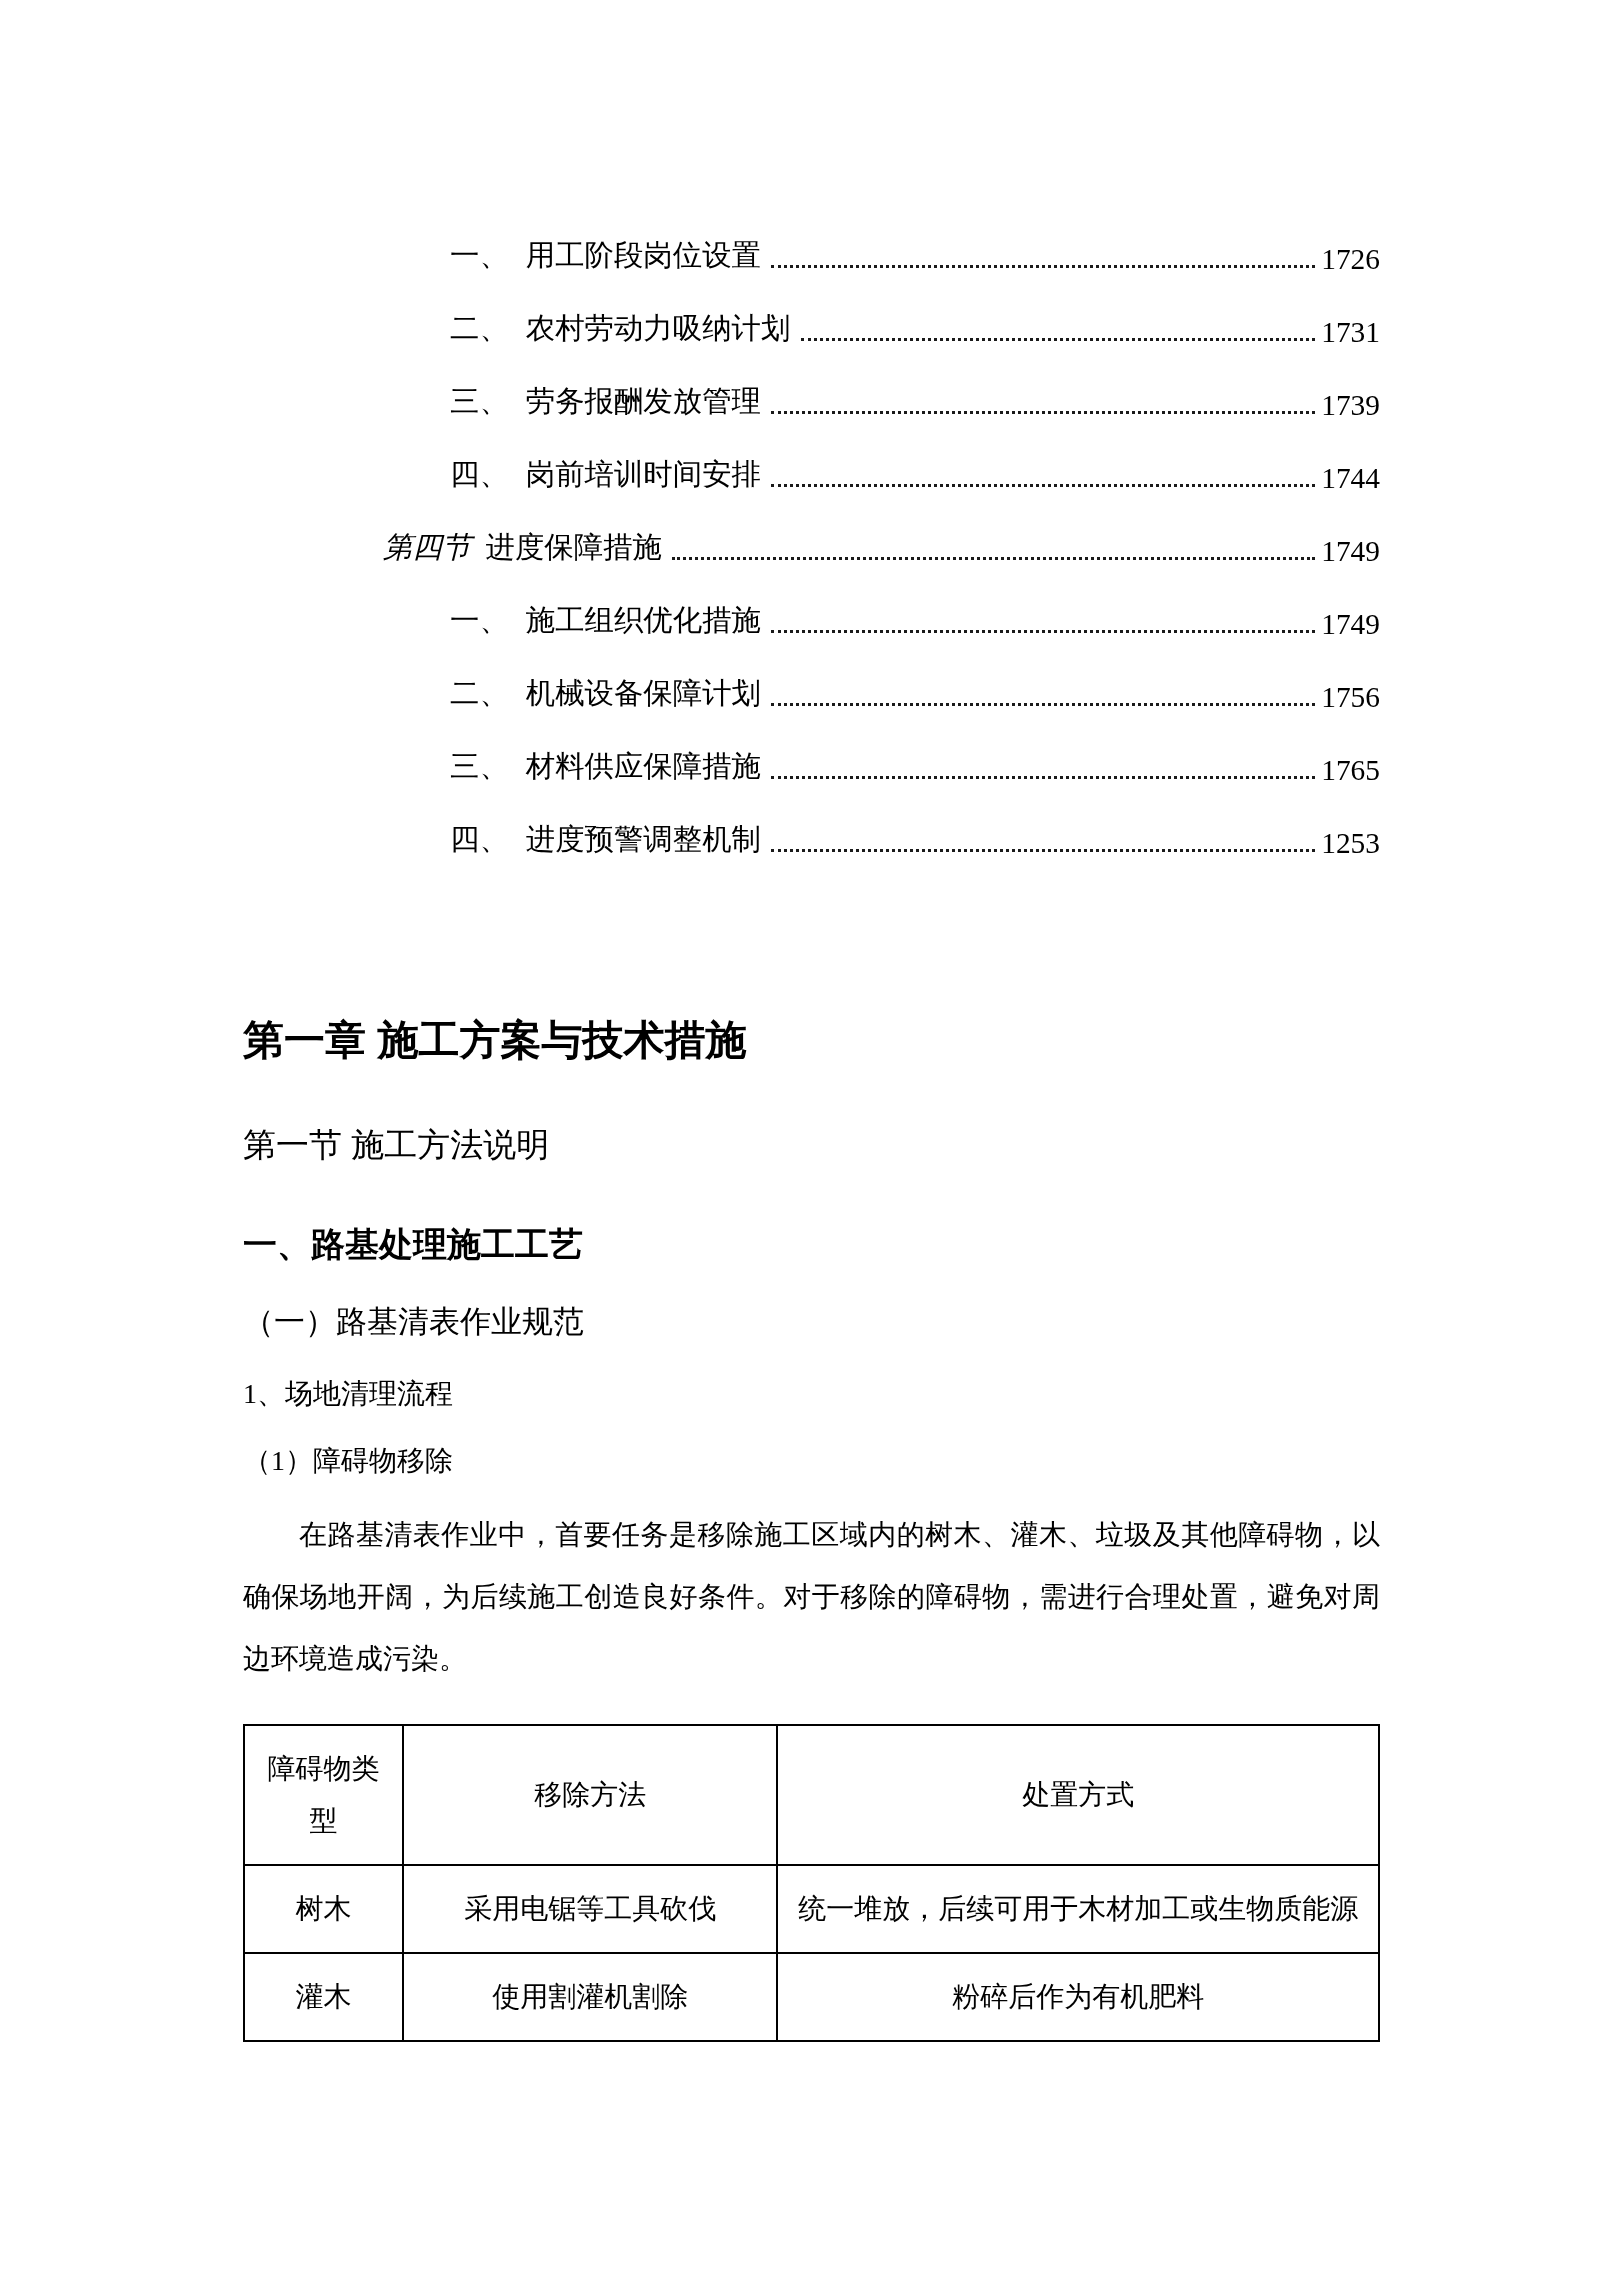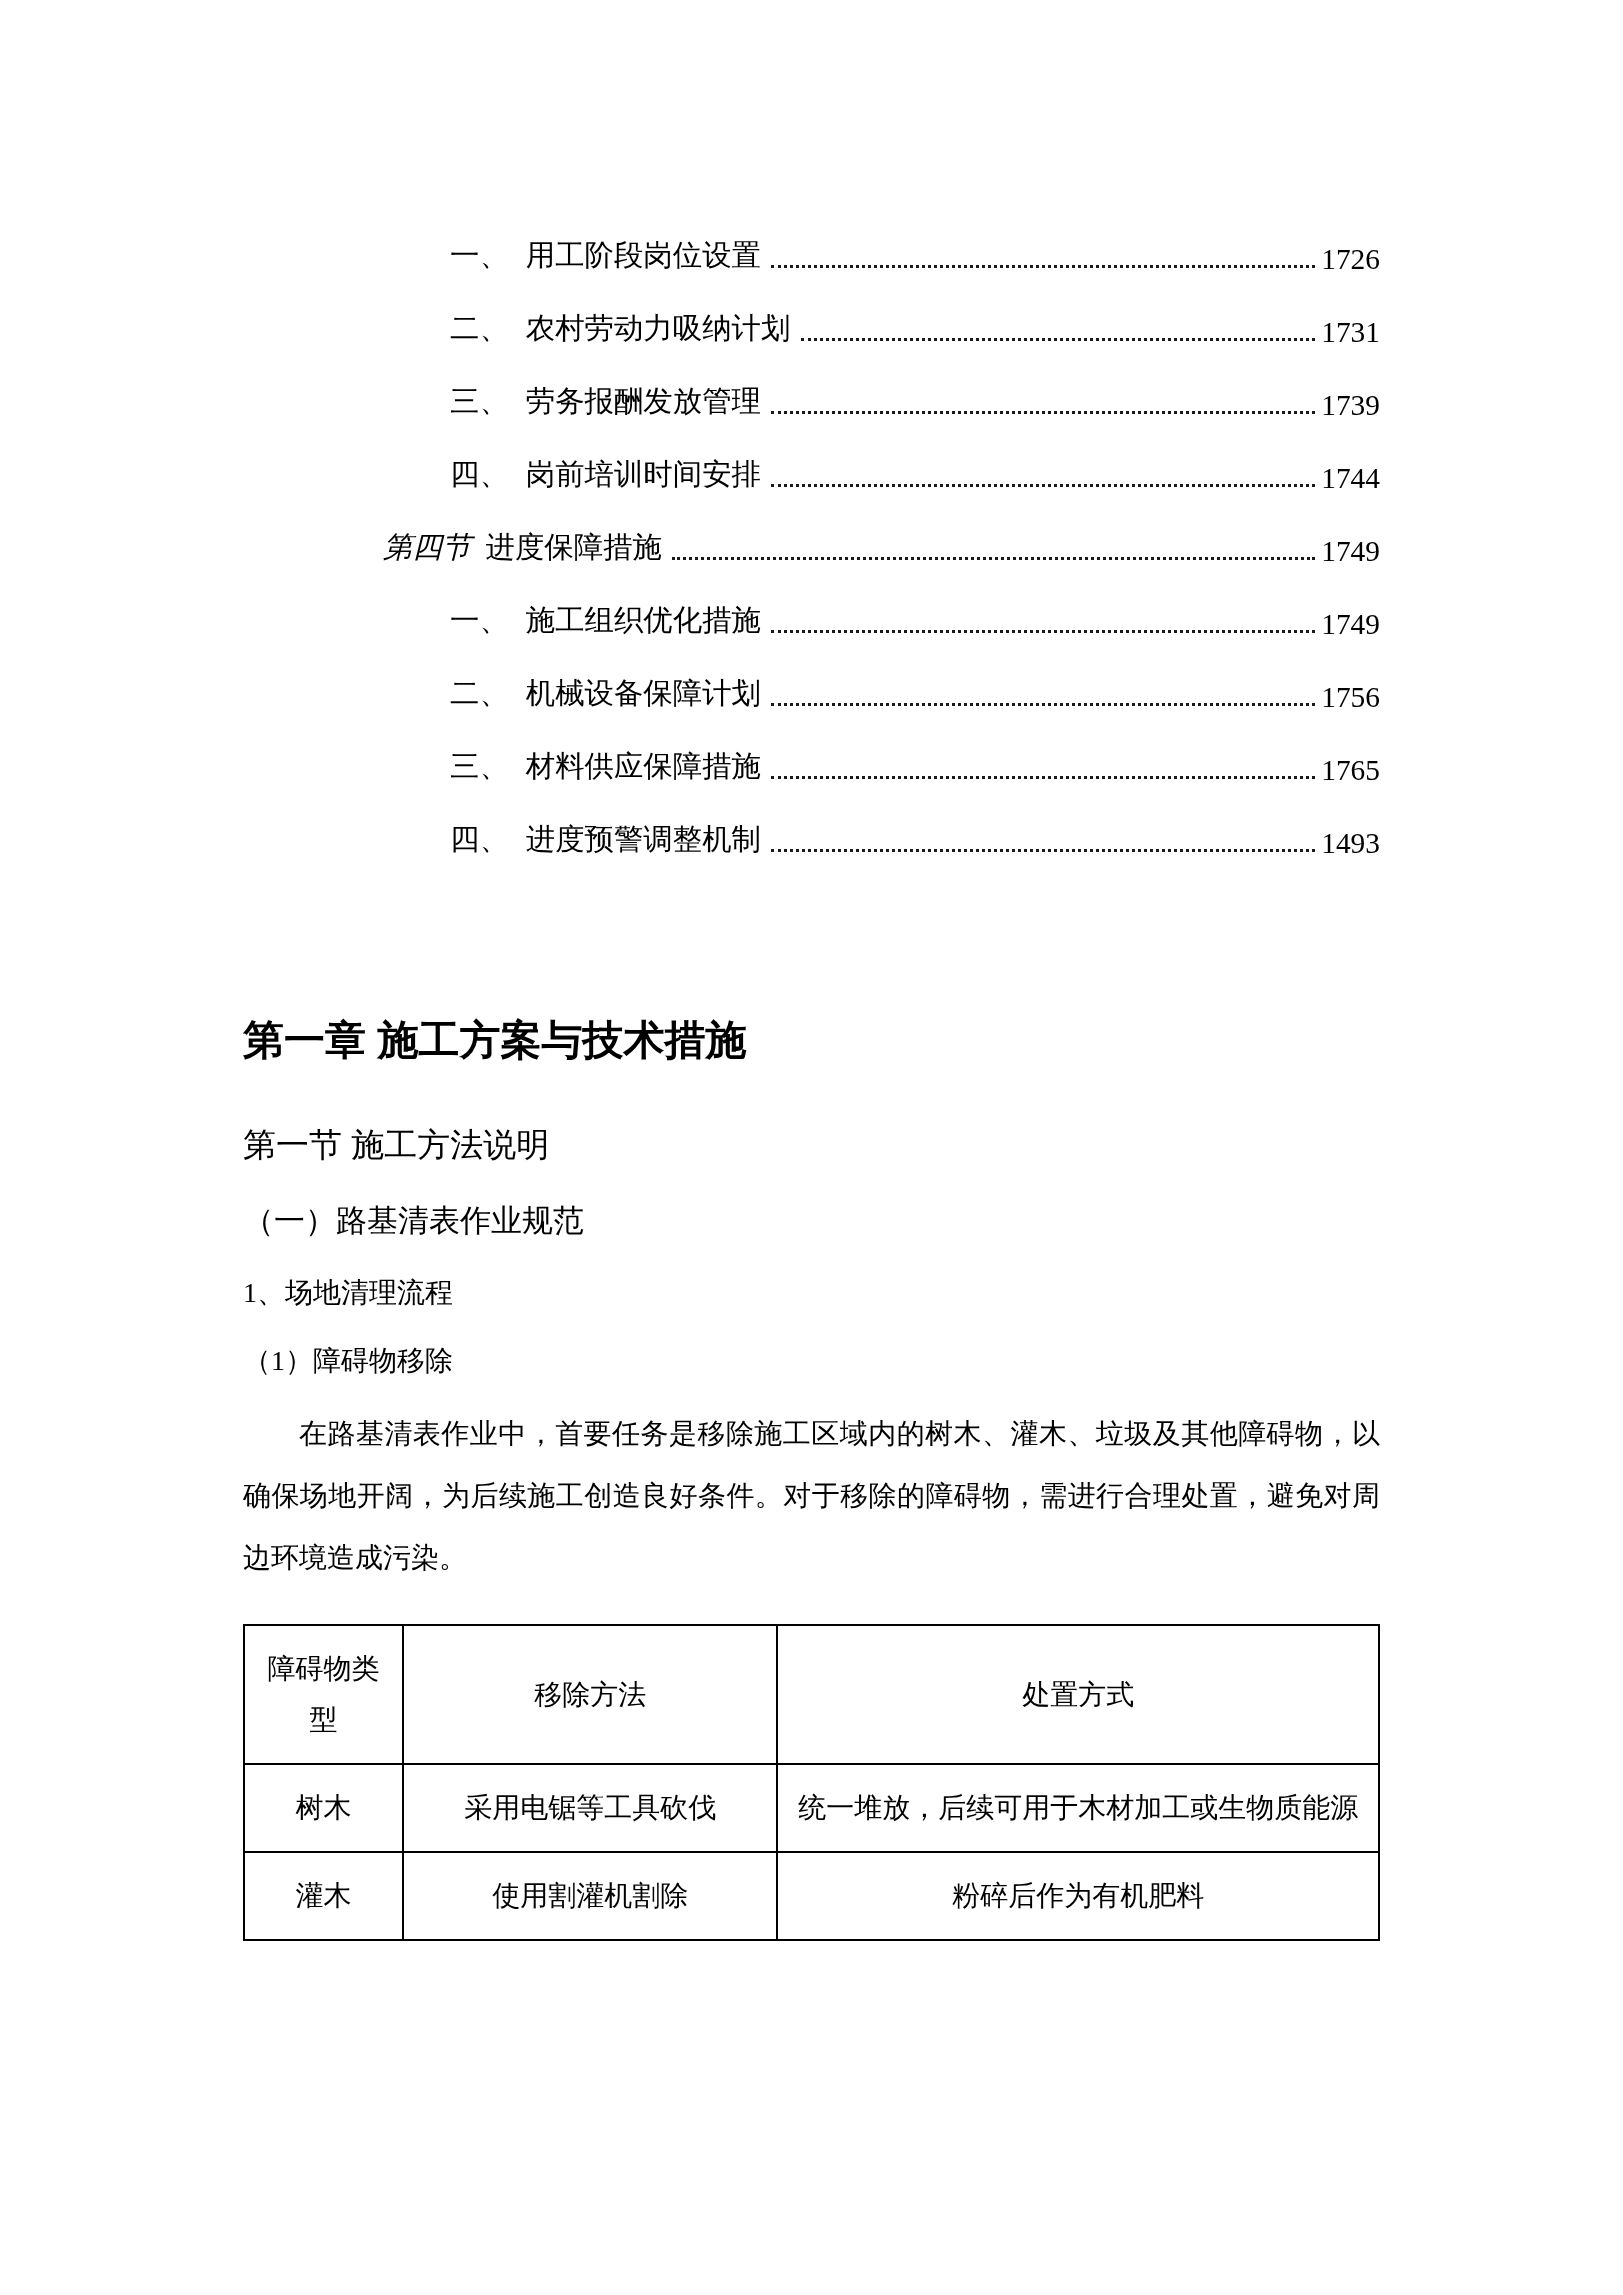--- a/index.html
+++ b/index.html
@@ -156,28 +156,29 @@
       <div class="toc-entry level2">
         <span class="toc-num">三、</span>
         <span class="toc-title">材料供应保障措施</span>
         <span class="leader"></span>
         <span class="toc-page">1765</span>
       </div>
       <div class="toc-entry level2">
         <span class="toc-num">四、</span>
         <span class="toc-title">进度预警调整机制</span>
         <span class="leader"></span>
-        <span class="toc-page">1493</span>
+        <span class="toc-page">1253</span>
       </div>
     </div>
 
   <div class="chapter-heading">第一章 施工方案与技术措施</div>
 
   <div class="section-heading">第一节 施工方法说明</div>
 
+  <div class="sub-heading-1">一、路基处理施工工艺</div>
 
   <div class="sub-heading-2">（一）路基清表作业规范</div>
 
   <div class="sub-heading-3">1、场地清理流程</div>
 
   <div class="sub-heading-4">（1）障碍物移除</div>
 
   <p class="body-para">在路基清表作业中，首要任务是移除施工区域内的树木、灌木、垃圾及其他障碍物，以确保场地开阔，为后续施工创造良好条件。对于移除的障碍物，需进行合理处置，避免对周边环境造成污染。</p>
 
   <table class="doc-table" id="obstacle-table">

